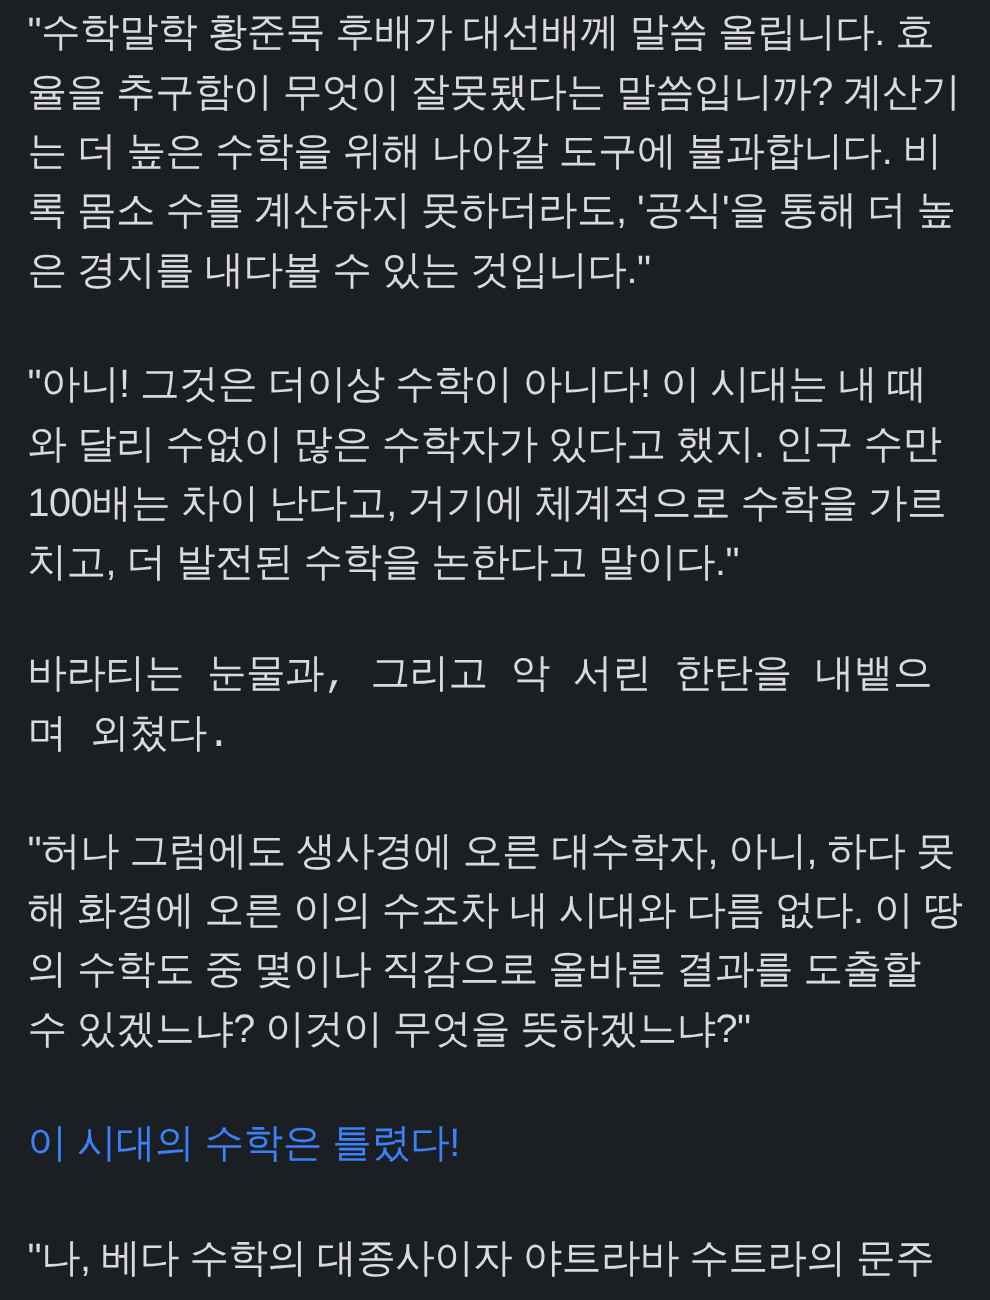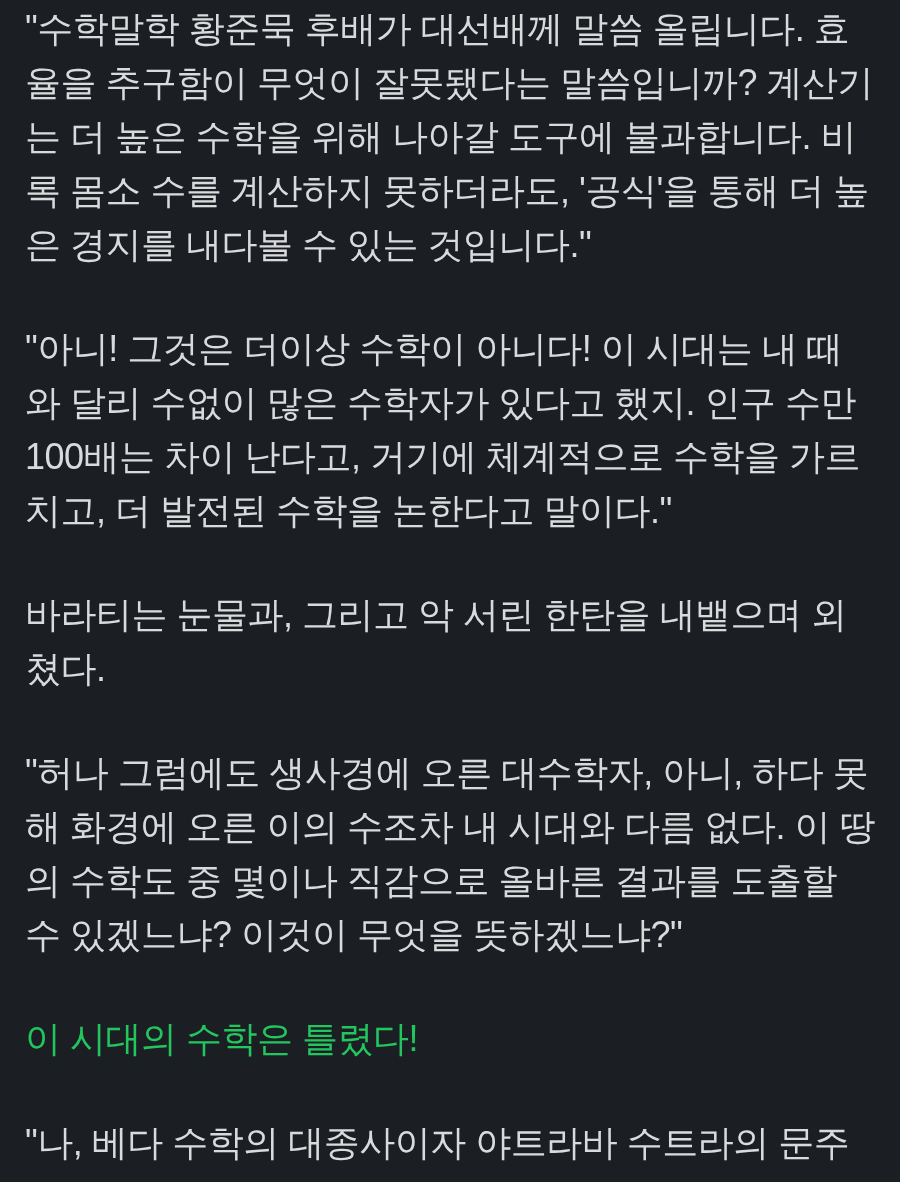--- a/index.html
+++ b/index.html
@@ -36,17 +36,17 @@
   .novel-paragraph:last-child {
     margin-bottom: 0;
   }
 </style>
 </head>
 <body style="background: rgb(27, 30, 35);">
 
 <div class="reader-page" style="background: rgb(27, 30, 35);">
   <p class="novel-paragraph" style="color: rgb(217, 218, 220);">"수학말학 황준묵 후배가 대선배께 말씀 올립니다. 효율을 추구함이 무엇이 잘못됐다는 말씀입니까? 계산기는 더 높은 수학을 위해 나아갈 도구에 불과합니다. 비록 몸소 수를 계산하지 못하더라도, '공식'을 통해 더 높은 경지를 내다볼 수 있는 것입니다."</p>
   <p class="novel-paragraph" style="color: rgb(217, 218, 220);">"아니! 그것은 더이상 수학이 아니다! 이 시대는 내 때와 달리 수없이 많은 수학자가 있다고 했지. 인구 수만 100배는 차이 난다고, 거기에 체계적으로 수학을 가르치고, 더 발전된 수학을 논한다고 말이다."</p>
-  <p class="novel-paragraph" style="color: rgb(217, 218, 220);">바라티는 눈물과, 그리고 악 서린 한탄을 내뱉으며 외쳤다.</p>
+  <p class="novel-paragraph" style="color: rgb(217, 218, 220); font-family: Liberation Mono, monospace;">바라티는 눈물과, 그리고 악 서린 한탄을 내뱉으며 외쳤다.</p>
   <p class="novel-paragraph" style="color: rgb(217, 218, 220);">"허나 그럼에도 생사경에 오른 대수학자, 아니, 하다 못해 화경에 오른 이의 수조차 내 시대와 다름 없다. 이 땅의 수학도 중 몇이나 직감으로 올바른 결과를 도출할 수 있겠느냐? 이것이 무엇을 뜻하겠느냐?"</p>
-  <p class="novel-paragraph" style="color: #22c55e;">이 시대의 수학은 틀렸다!</p>
+  <p class="novel-paragraph" style="color: #3b82f6;">이 시대의 수학은 틀렸다!</p>
   <p class="novel-paragraph" style="color: rgb(217, 218, 220);">"나, 베다 수학의 대종사이자 야트라바 수트라의 문주인 바라티가, 이 시대에 진정한 수학을 다시 되살리리라!"</p>
 </div>
 
 </body></html>

